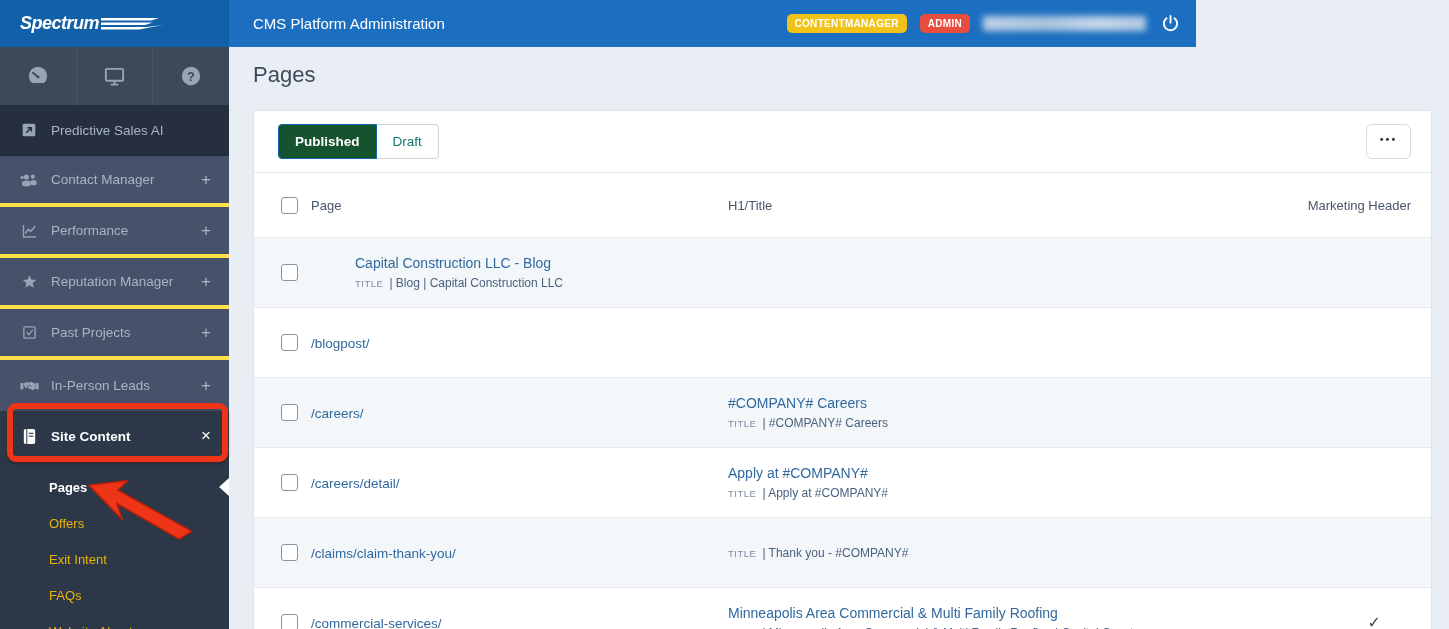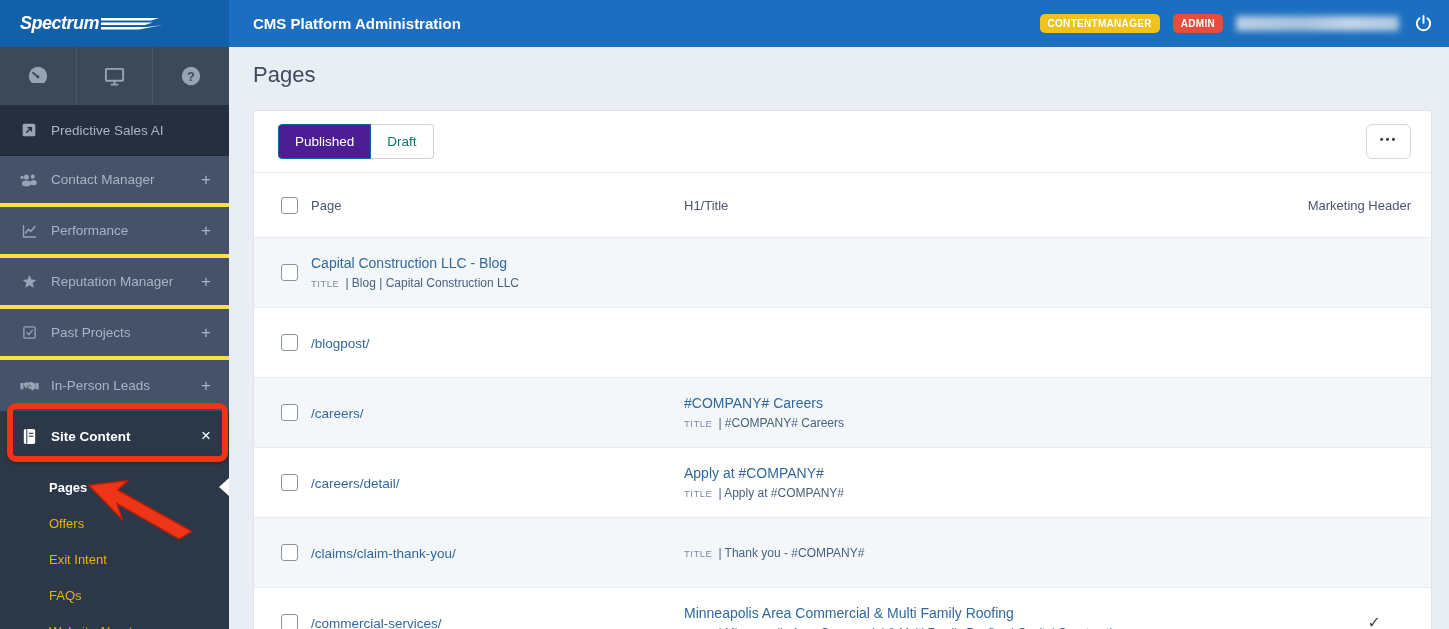--- a/index.html
+++ b/index.html
@@ -1,24 +1,24 @@
 <!DOCTYPE html>
 <html><head>
 <meta charset="utf-8">
 <style>
   * { margin:0; padding:0; box-sizing:border-box; }
   html,body { width:1449px; height:629px; overflow:hidden; }
   body { font-family:"Liberation Sans","DejaVu Sans",sans-serif; background:#e9eef4; position:relative; }
 
   
-  .topbar { position:absolute; top:0; left:0; width:1449px; height:47px; background:#1c6fc0; display:flex; align-items:center; z-index:30; }
+  .topbar { position:absolute; top:0; left:0; width:1196px; height:47px; background:#1c6fc0; display:flex; align-items:center; z-index:30; }
   .logo-area { width:229px; height:47px; background:#1160a8; display:flex; align-items:center; padding-left:20px; flex:none; }
   .logo-text { color:#fff; font-style:italic; font-weight:bold; font-size:18px; letter-spacing:-0.5px; }
   .logo-swoosh { margin-left:2px; margin-top:2px; }
-  .app-title { color:#fff; font-size:15px; font-weight:bold; margin-left:24px; }
+  .app-title { color:#fff; font-size:15px; font-weight:normal; margin-left:24px; }
   .topbar-right { margin-left:auto; display:flex; align-items:center; gap:13px; padding-right:14px; }
   .badge { font-size:10px; font-weight:bold; color:#fff; padding:4px 8px; border-radius:5px; letter-spacing:0.3px; }
   .badge-yellow { background:#f0c21a; }
   .badge-red { background:#e74c3c; }
   .redacted { width:163px; height:15px; border-radius:2px; background:linear-gradient(90deg,#bcd0e6,#a9c3de 40%,#c4d6ea 70%,#afc8e2); filter:blur(3px); }
   .power-btn { background:none; border:none; cursor:pointer; display:flex; align-items:center; padding:2px; }
 
   
   .sidebar { position:absolute; top:47px; left:0; width:229px; height:582px; background:#45526a; z-index:20; }
   .icon-strip { height:58px; background:#3c4959; display:flex; }
@@ -45,30 +45,30 @@
   .anno-arrow { position:absolute; left:84px; top:424px; z-index:41; pointer-events:none; }
 
   
   .main { position:absolute; left:229px; top:47px; width:1220px; height:582px; background:#e9eef4; padding:0 17px 0 24px; }
   .page-title { font-size:22px; color:#3e4a5c; font-weight:normal; margin-top:15px; height:48px; }
   .card { background:#fff; border:1px solid #dde3ea; border-radius:2px; width:1179px; height:560px; position:relative; }
 
   .card-top { height:62px; display:flex; align-items:center; padding:0 20px 0 24px; border-bottom:1px solid #e7ebf0; }
   .tab-group { display:inline-flex; }
   .tab { font-size:13.5px; padding:9px 16px; cursor:pointer; border:1px solid #ccd4dd; background:#fff; color:#0f766e; }
-  .tab.active { background:#4c1d95; color:#fff; font-weight:normal; border:1px solid #0f63ae; border-radius:4px 0 0 4px; }
+  .tab.active { background:#14532d; color:#fff; font-weight:bold; border:1px solid #0f63ae; border-radius:4px 0 0 4px; }
   .tab.inactive { border-left:none; border-radius:0 4px 4px 0; }
   .more-btn { margin-left:auto; width:45px; height:35px; background:#fff; border:1px solid #d4dae2; border-radius:6px; color:#3f4650; font-size:11px; letter-spacing:2px; cursor:pointer; display:flex; align-items:center; justify-content:center; padding-bottom:6px; font-weight:bold; }
 
   .thead { height:64px; display:flex; align-items:center; font-size:13px; color:#4a566b; }
   .trow { min-height:70px; display:flex; align-items:center; border-top:1px solid #e6ebf1; }
   .trow:nth-child(odd) { background:#f3f7fa; }
   .col-check { width:57px; padding-left:27px; flex:none; display:flex; align-items:center; }
   .col-page { width:373px; flex:none; padding-left:0; }
-  .col-h1 { flex:1; min-width:0; }
+  .col-h1 { flex:1; min-width:0;margin-left:44px; }
   .col-mkt { width:280px; flex:none; text-align:right; padding-right:20px; }
 
   .cb { appearance:none; -webkit-appearance:none; width:17px; height:17px; border:1px solid #8a949e; border-radius:3px; background:#fff; cursor:pointer; }
   .page-link { color:#31689f; font-size:13.5px; text-decoration:none; cursor:pointer; }
   .h1-link { color:#31689f; font-size:14px; text-decoration:none; cursor:pointer; display:block; margin-bottom:5px; }
   .title-line { font-size:12px; color:#49617f; white-space:nowrap; overflow:hidden; }
   .title-label { font-size:9.5px; color:#7c8ca3; letter-spacing:0.5px; margin-right:6px; }
   .trow.title-only .title-line { margin-top:0; }
   .mkt-check { font-size:16px; color:#3f4650; font-weight:bold; padding-right:30px; }
 </style>

